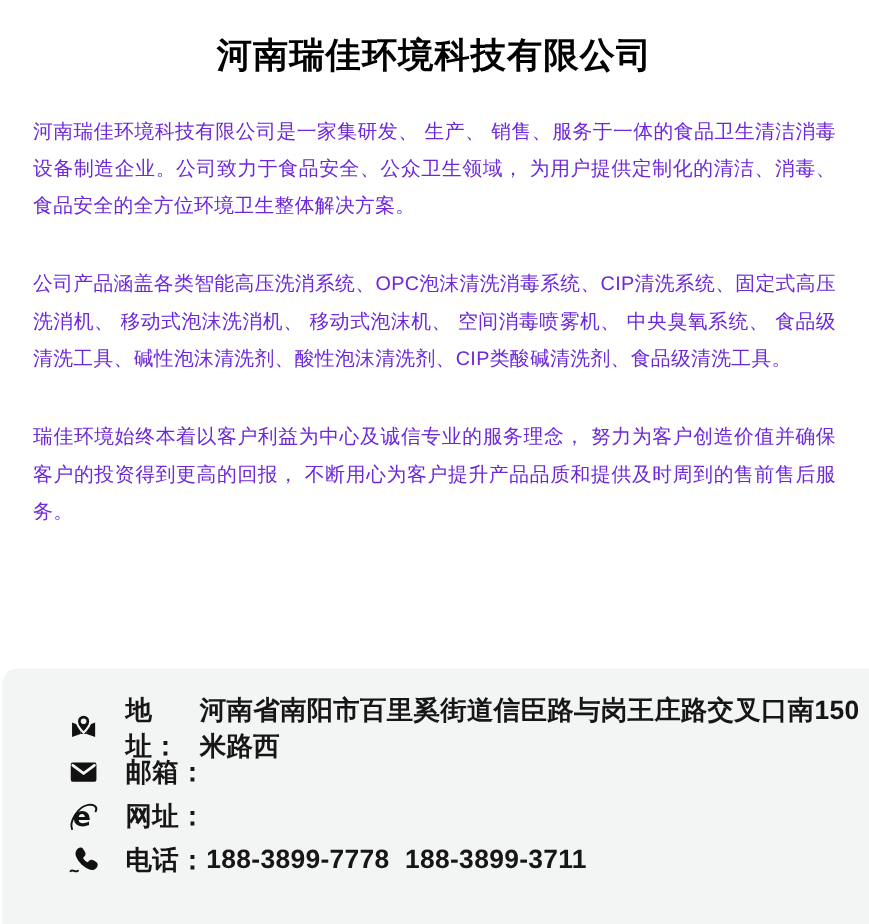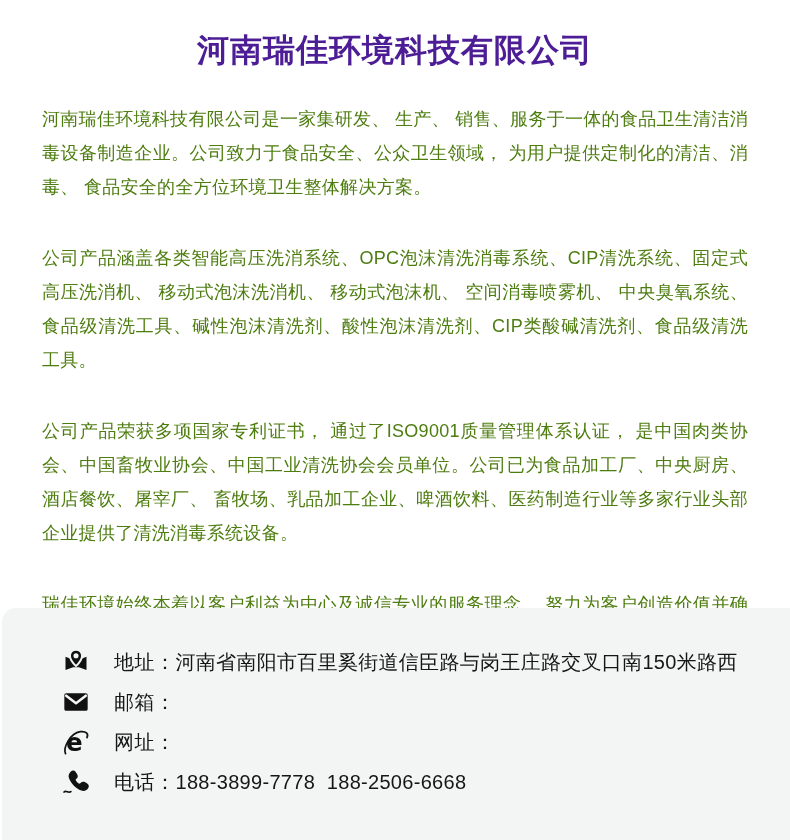--- a/index.html
+++ b/index.html
@@ -9,31 +9,31 @@
     position: relative;
     overflow: hidden;
     font-family: "Liberation Sans", "DejaVu Sans", sans-serif;
   }
   .page-title {
     margin: 28px 30px 0;
     text-align: center;
     font-size: 32px;
     line-height: 44px;
     font-weight: 700;
-    color: #4c1d95;
+    color: #000000;
     letter-spacing: 1px;
   }
   .about {
     margin: 30px 30px 0;
   }
   .about p {
-    margin: 0 12px 37px;
+    margin: 0 0 37px;
     font-size: 18px;
     line-height: 34px;
-    color: #4d7c0f;
+    color: #6d28d9;
     letter-spacing: 0.3px;
     text-align: justify;
     white-space: pre-wrap;
   }
   .contact-panel {
     position: absolute;
     left: 2px; top: 608px;
     width: 798px; height: 242px;
     background: #f3f4f4;
     border-top-left-radius: 14px;
@@ -45,37 +45,36 @@
     height: 40px;
   }
   .contact-icon {
     width: 28px; height: 28px;
     margin-right: 24px;
     flex: none;
     display: flex; align-items: center; justify-content: center;
   }
   .contact-icon svg { width: 28px; height: 28px; display: block; }
   .contact-label, .contact-value {
-    font-size: 20px;
-    font-weight: 400;
+    font-size: 24px;
+    font-weight: 700;
     color: #161616;
     letter-spacing: 0.5px;
     white-space: pre-wrap;
   }
   .contact-value { letter-spacing: 0.3px; }
 </style>
 </head>
 <body>
 
 <h1 class="page-title">河南瑞佳环境科技有限公司</h1>
 
 <div class="about">
   <p>河南瑞佳环境科技有限公司是一家集研发、 生产、 销售、服务于一体的食品卫生清洁消毒设备制造企业。公司致力于食品安全、公众卫生领域， 为用户提供定制化的清洁、消毒、 食品安全的全方位环境卫生整体解决方案。</p>
   <p>公司产品涵盖各类智能高压洗消系统、OPC泡沫清洗消毒系统、CIP清洗系统、固定式高压洗消机、 移动式泡沫洗消机、 移动式泡沫机、 空间消毒喷雾机、 中央臭氧系统、 食品级清洗工具、碱性泡沫清洗剂、酸性泡沫清洗剂、CIP类酸碱清洗剂、食品级清洗工具。</p>
-  <p>公司产品荣获多项国家专利证书， 通过了ISO9001质量管理体系认证， 是中国肉类协会、中国畜牧业协会、中国工业清洗协会会员单位。公司已为食品加工厂、中央厨房、酒店餐饮、屠宰厂、 畜牧场、乳品加工企业、啤酒饮料、医药制造行业等多家行业头部企业提供了清洗消毒系统设备。</p>
   <p>瑞佳环境始终本着以客户利益为中心及诚信专业的服务理念， 努力为客户创造价值并确保客户的投资得到更高的回报， 不断用心为客户提升产品品质和提供及时周到的售前售后服务。</p>
 </div>
 
 <div class="contact-panel">
   <div class="contact-rows">
 
     <div class="contact-row">
       <span class="contact-icon">
         <svg viewBox="0 0 24 24">
           <path d="M3 7.5 L9.5 10 L9.5 16.5 L3 18.8 Z" fill="#111"></path>
@@ -110,17 +109,17 @@
     </div>
 
     <div class="contact-row">
       <span class="contact-icon">
         <svg viewBox="0 0 24 24">
           <path d="M7.6 2.9 c1.6 -1.2 3.4 -0.8 4.3 0.7 l1.2 2 c0.7 1.2 0.5 2.6 -0.5 3.5 l-1 0.9 c0.6 1.6 2 3 3.6 3.6 l0.9 -1 c0.9 -1 2.3 -1.2 3.5 -0.5 l2 1.2 c1.5 0.9 1.9 2.7 0.7 4.3 c-1.3 1.8 -3.6 2.5 -5.7 1.7 c-4.8 -1.9 -8.7 -5.8 -10.6 -10.6 c-0.8 -2.1 -0.1 -4.4 1.6 -5.8 Z" fill="#111"></path>
           <path d="M1.8 20.6 c1.6 -2 3.6 1.4 5.8 -0.4" fill="none" stroke="#111" stroke-width="1.5" stroke-linecap="round"></path>
         </svg>
       </span>
       <span class="contact-label">电话：</span>
-      <span class="contact-value">188-3899-7778  188-2506-6668</span>
+      <span class="contact-value">188-3899-7778  188-3899-3711</span>
     </div>
 
   </div>
 </div>
 
 </body></html>

